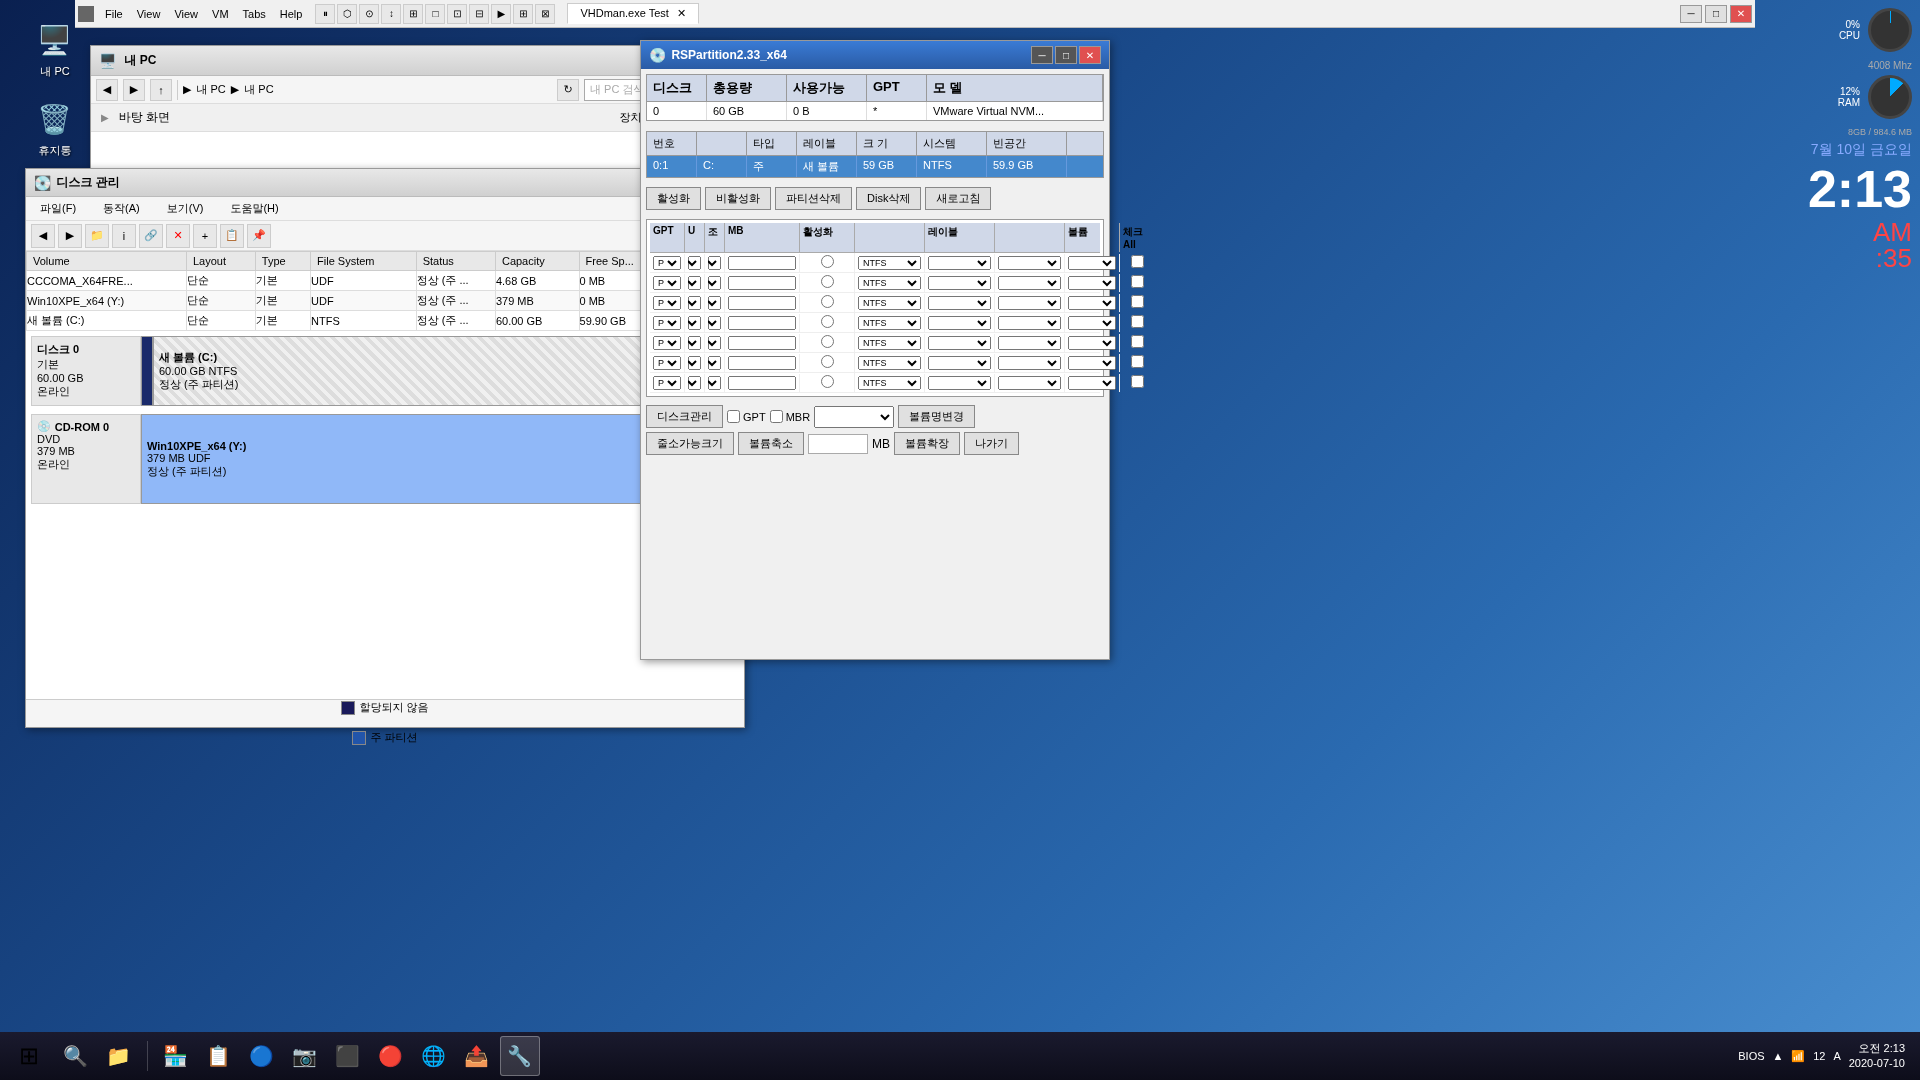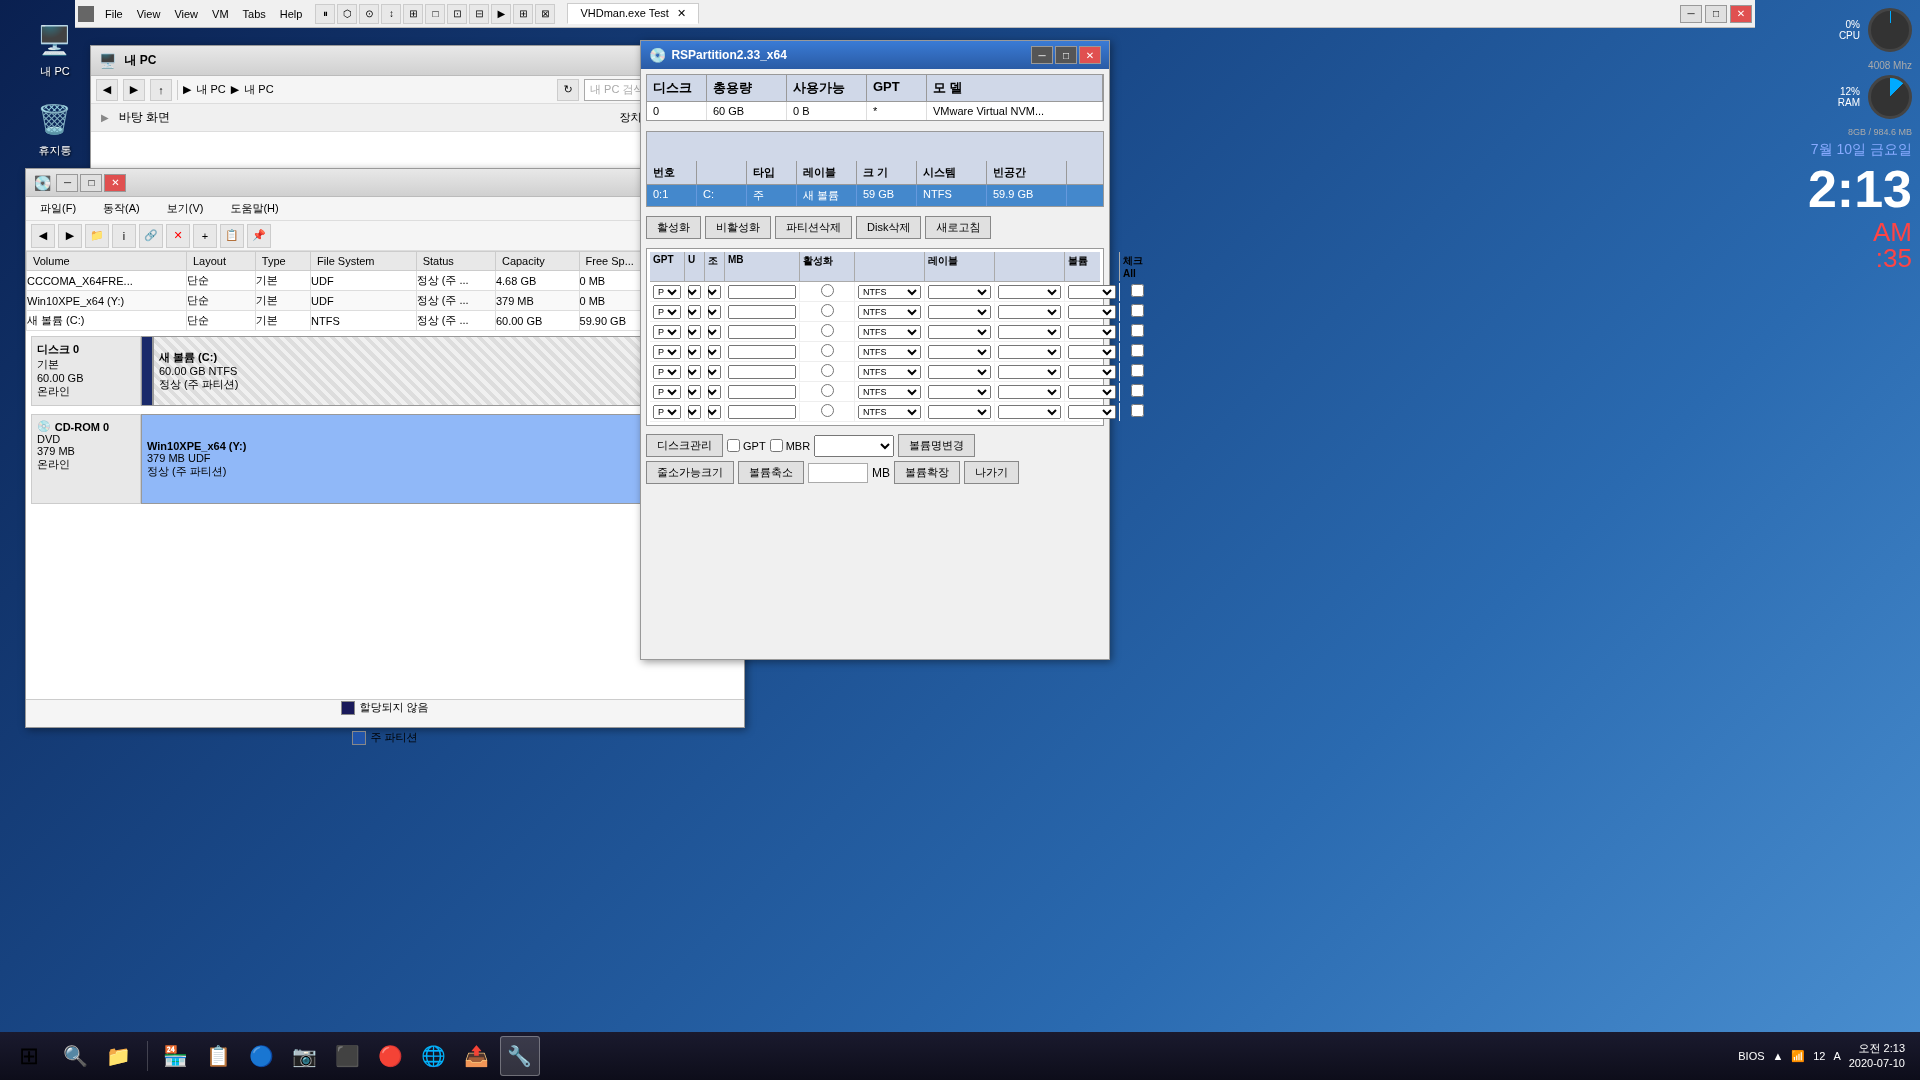--- a/index.html
+++ b/index.html
@@ -399,23 +399,22 @@
     }
     .rs-part-header {
       display: grid;
       grid-template-columns: 60px 100px 60px 70px 80px 80px;
       background: #d0d8e8;
       border-bottom: 1px solid #999;
     }
     .rs-part-header div {
       padding: 4px 6px;
       font-size: 11px;
-      font-weight: bold;
+      font-weight: normal;
       border-right: 1px solid #999;
-      margin-top: 29px;
     }
     .rs-part-row {
       display: grid;
       grid-template-columns: 60px 100px 60px 70px 80px 80px;
       background: #4488cc;
       color: white;
     }
     .rs-part-row div {
       padding: 3px 6px;
       font-size: 11px;
@@ -683,20 +682,21 @@
   <div class="win-nav-pane">
     <span style="font-size:10px;color:#888;">▶</span>
     <span>바탕 화면</span>
     <span style="margin-left:auto;font-size:11px;">장치 및 드라이브 (4)</span>
   </div>
 </div>
 
 <div class="diskmgr-window" style="top:168px;left:25px;width:720px;height:560px;">
   <div class="diskmgr-titlebar">
     <span style="font-size:14px;">💽</span>
+    <span style="font-size:12px;font-weight:bold;flex:1;">디스크 관리</span>
     <div class="win-controls">
       <div class="win-btn">─</div>
       <div class="win-btn">□</div>
       <div class="win-btn close">✕</div>
     </div>
   </div>
 
   <div class="menu-bar">
     <span class="top-menu-item">파일(F)</span>
     <span class="top-menu-item">동작(A)</span>

